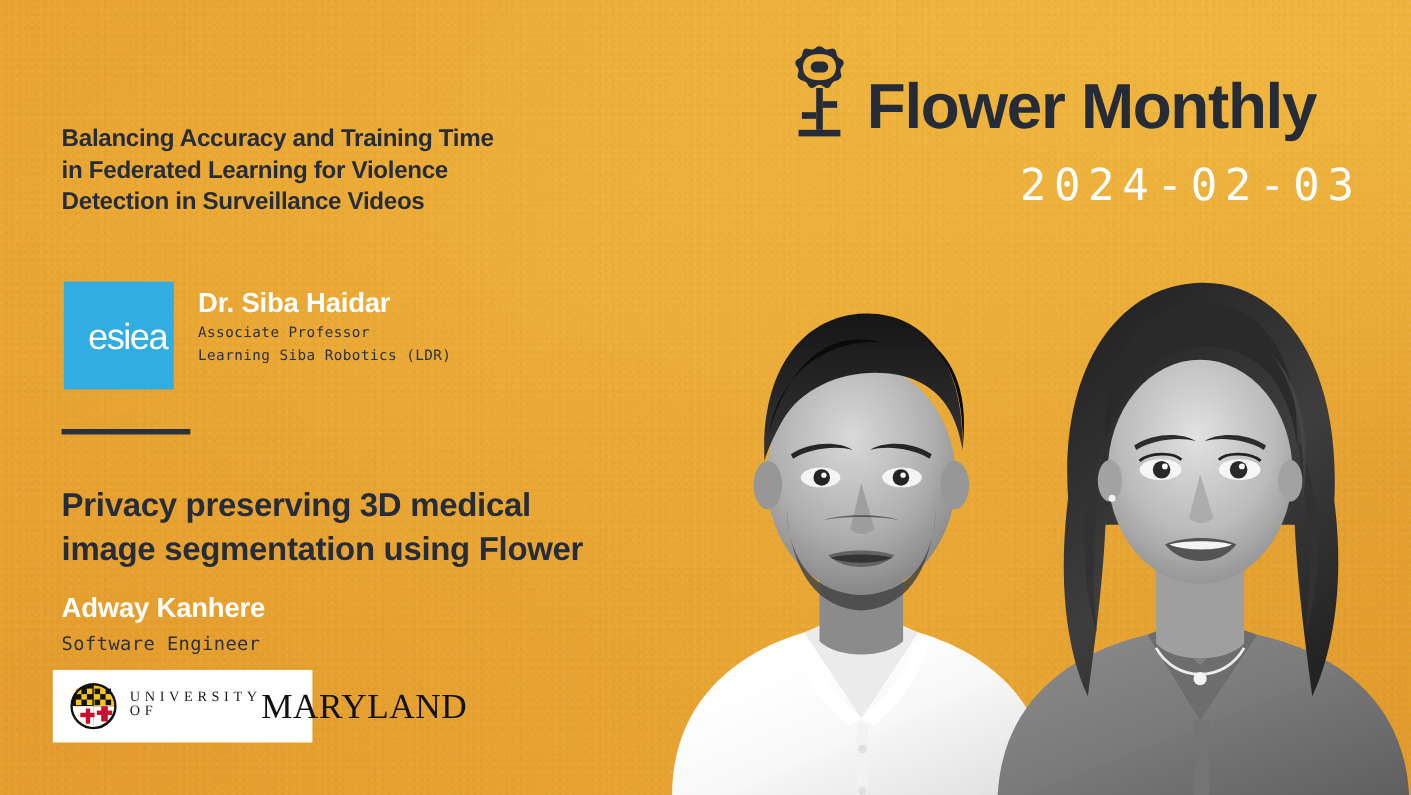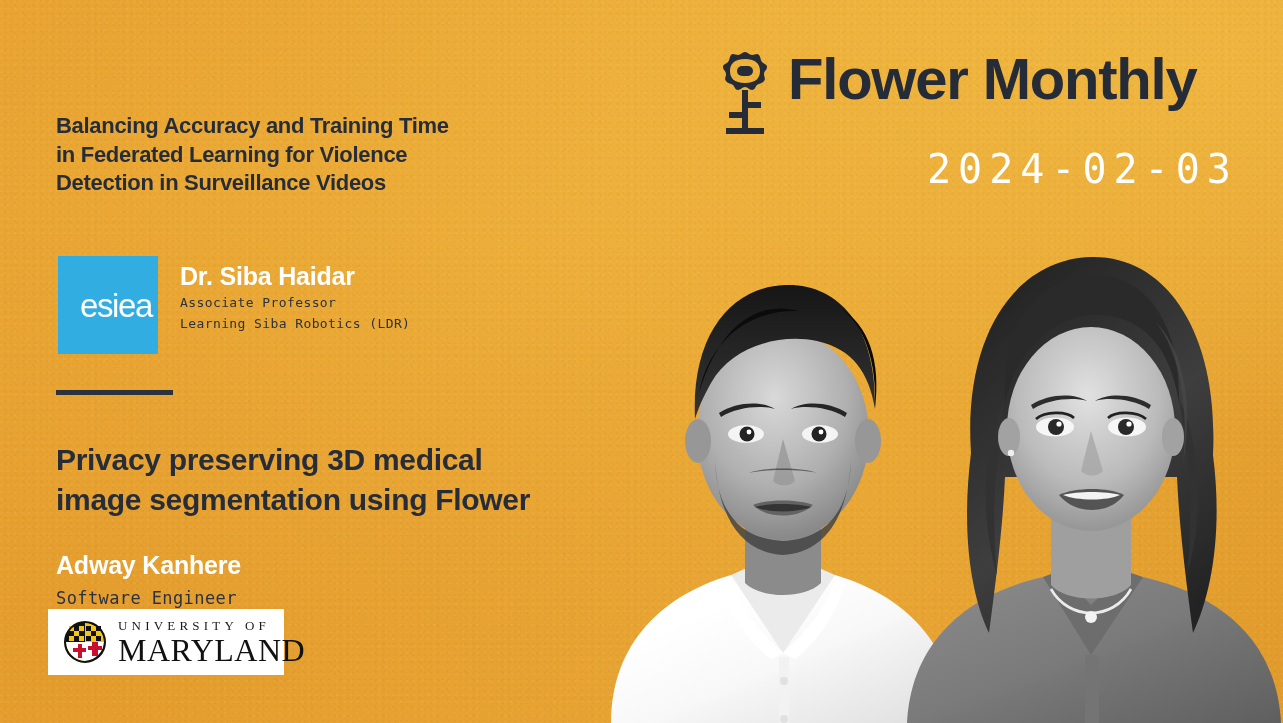--- a/index.html
+++ b/index.html
@@ -18,21 +18,21 @@
     position:absolute; inset:0; pointer-events:none; opacity:.16;
     background-image:
       radial-gradient(circle at 20% 30%, rgba(255,255,255,.35) 0 1px, transparent 1.4px),
       radial-gradient(circle at 70% 60%, rgba(120,70,10,.30) 0 1px, transparent 1.4px),
       radial-gradient(circle at 45% 80%, rgba(255,255,255,.25) 0 1px, transparent 1.3px),
       radial-gradient(circle at 88% 22%, rgba(120,70,10,.25) 0 1px, transparent 1.3px);
     background-size:7px 7px, 9px 9px, 11px 11px, 6px 6px;
   }
 
   
-  .brand{ position:absolute; left:716px; top:50px; display:flex; align-items:flex-start; gap:14px; }
+  .brand{ position:absolute; left:716px; top:40px; display:flex; align-items:flex-end; gap:14px; }
   .flower-icon{ width:58px; height:86px; display:block; }
   .brand-title{
     font-size:58px; font-weight:700; color:#252C37;
     letter-spacing:-1.2px; line-height:1; white-space:nowrap;
   }
   .brand-date{
     position:absolute; left:927px; top:146px;
     font-family:"DejaVu Sans Mono","Liberation Mono",monospace;
     font-size:40px; font-weight:400; color:#FFFFFF;
     letter-spacing:7px; white-space:nowrap;
@@ -60,34 +60,34 @@
     font-family:"DejaVu Sans Mono","Liberation Mono",monospace;
     font-size:13px; color:#2A3140; line-height:1.38; letter-spacing:.4px; margin-top:3px;
   }
 
   .divider{ position:absolute; left:56px; top:390px; width:117px; height:5px; background:#2B323D; }
 
   .talk-two{ position:absolute; left:56px; top:440px; width:600px; }
   .talk-two .talk-title-dark{ font-size:30px; line-height:1.32; }
   .speaker-name-2{
     font-size:25px; font-weight:700; color:#FFFFFF; letter-spacing:-.2px;
-    margin-top:32px; line-height:1.15;
+    margin-top:20px; line-height:1.15;
   }
   .speaker-meta-2{
     font-family:"DejaVu Sans Mono","Liberation Mono",monospace;
     font-size:17px; color:#2A3140; letter-spacing:.4px; margin-top:8px;
   }
 
   
   .umd-logo{
     position:absolute; left:48px; top:609px; width:236px; height:66px;
     background:#FFFFFF; display:flex; align-items:center; gap:10px; padding:0 14px;
   }
   .umd-mark{ width:46px; height:44px; flex:0 0 auto; }
-  .umd-words{ display:flex; flex-direction:column; justify-content:center; line-height:1; }
+  .umd-words{ display:flex; flex-direction:row; justify-content:center; line-height:1; }
   .umd-top{
     font-family:"Liberation Serif","DejaVu Serif",serif;
     font-size:13px; color:#1a1a1a; letter-spacing:4.2px; margin-bottom:2px;
   }
   .umd-bottom{
     font-family:"Liberation Serif","DejaVu Serif",serif;
     font-size:32px; color:#111; letter-spacing:.5px; line-height:1;
   }
 
   

